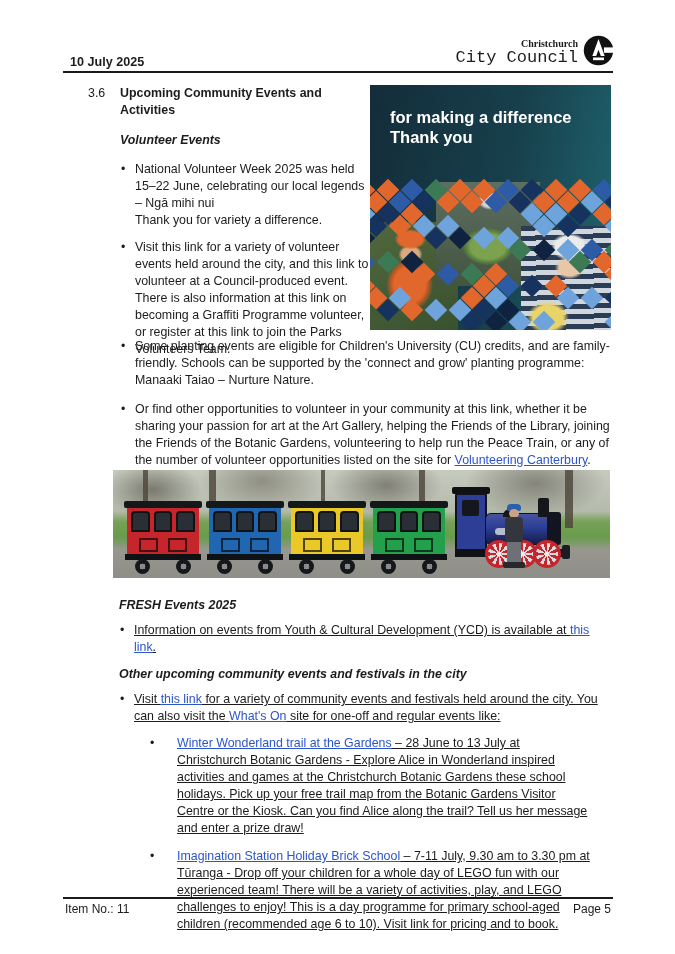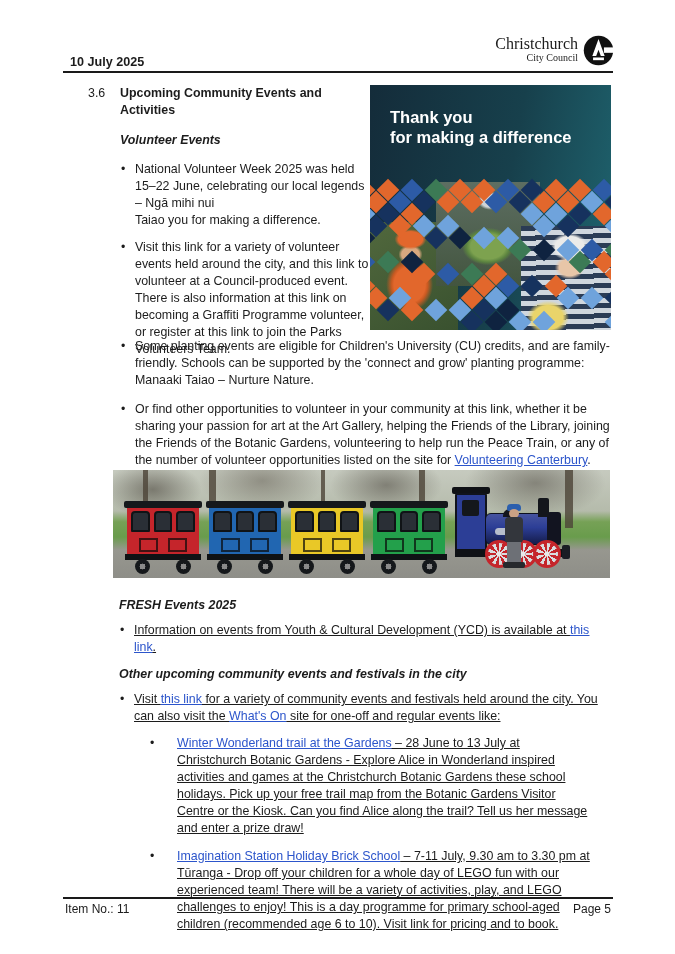--- a/index.html
+++ b/index.html
@@ -4,22 +4,22 @@
 <style>
   html,body{margin:0;padding:0;background:#ffffff;}
   .page{position:relative;width:675px;height:954px;background:#fff;overflow:hidden;
         font-family:"Liberation Sans","DejaVu Sans",sans-serif;color:#1c1c1c;
         font-size:12.4px;line-height:17px;}
   
   .h-title{position:absolute;left:70px;top:37px;font-weight:700;font-size:12.6px;}
   .h-date{position:absolute;left:70px;top:54px;font-weight:700;font-size:12.6px;}
   .logo{position:absolute;top:35px;right:61px;display:flex;align-items:center;gap:5px;}
   .logo-text{text-align:right;font-family:"Liberation Serif","DejaVu Serif",serif;line-height:14px;}
-  .logo-l1{font-weight:400;font-size:16px;}
-  .logo-l2{font-size:10px;}
+  .logo-l1{font-weight:700;font-size:10px;}
+  .logo-l2{font-size:17px;font-family:Liberation Mono, monospace;}
   .logo-mark svg{width:31px;height:31px;display:block;}
   .rule{position:absolute;left:63px;right:62px;height:2px;background:#1a1a1a;}
   .rule-top{top:71px;}
   .rule-bottom{top:897px;height:1.5px;}
   
   .sec-num{position:absolute;left:88px;top:85px;text-align:center;}
   .sec-title{position:absolute;left:120px;top:85px;width:234px;font-weight:700;}
   
   .left-col{position:absolute;left:120px;top:132px;width:249px;}
   .sub-head{font-weight:700;font-style:italic;margin:0 0 12px 0;}
@@ -129,29 +129,29 @@
     </span>
   </div>
   <div class="rule rule-top"></div>
 
   <span class="sec-num">3.6</span>
   <span class="sec-title">Upcoming Community Events and Activities</span>
 
   <div class="left-col">
     <div class="sub-head">Volunteer Events</div>
     <ul class="bullets">
-      <li><span>National Volunteer Week 2025 was held 15–22 June, celebrating our local legends – Ngā mihi nui</span><br><span>Taiao you for making a difference.</span></li>
+      <li><span>National Volunteer Week 2025 was held 15–22 June, celebrating our local legends – Ngā mihi nui</span><br><span>Thank you for variety a difference.</span></li>
       <li><span>Visit this link for a variety of volunteer events held around the city, and this link to volunteer at a Council-produced event. There is also information at this link on becoming a Graffiti Programme volunteer, or register at this link to join the Parks Volunteers Team.</span></li>
     </ul>
   </div>
 
   <figure class="promo" aria-label="National Volunteer Week – Thank you for making a difference">
     <div class="promo-headline">
+      <div>for making a difference</div>
       <div>Thank you</div>
-      <div>for making a difference</div>
     </div>
     <div class="mosaic" id="mosaic">
       <div class="photo patch-left"></div>
       <div class="photo patch-mid"></div>
       <div class="photo patch-right"></div>
     <div class="dia" style="left: -14px; top: -6px; background: rgb(226, 103, 44);"></div>
         <div class="dia" style="left: 10px; top: -6px; background: rgb(226, 103, 44);"></div>
         <div class="dia" style="left: 34px; top: -6px; background: rgb(45, 91, 166);"></div>
         <div class="dia" style="left: 58px; top: -6px; background: rgb(60, 122, 85);"></div>
         <div class="dia" style="left: 82px; top: -6px; background: rgb(226, 103, 44);"></div>

